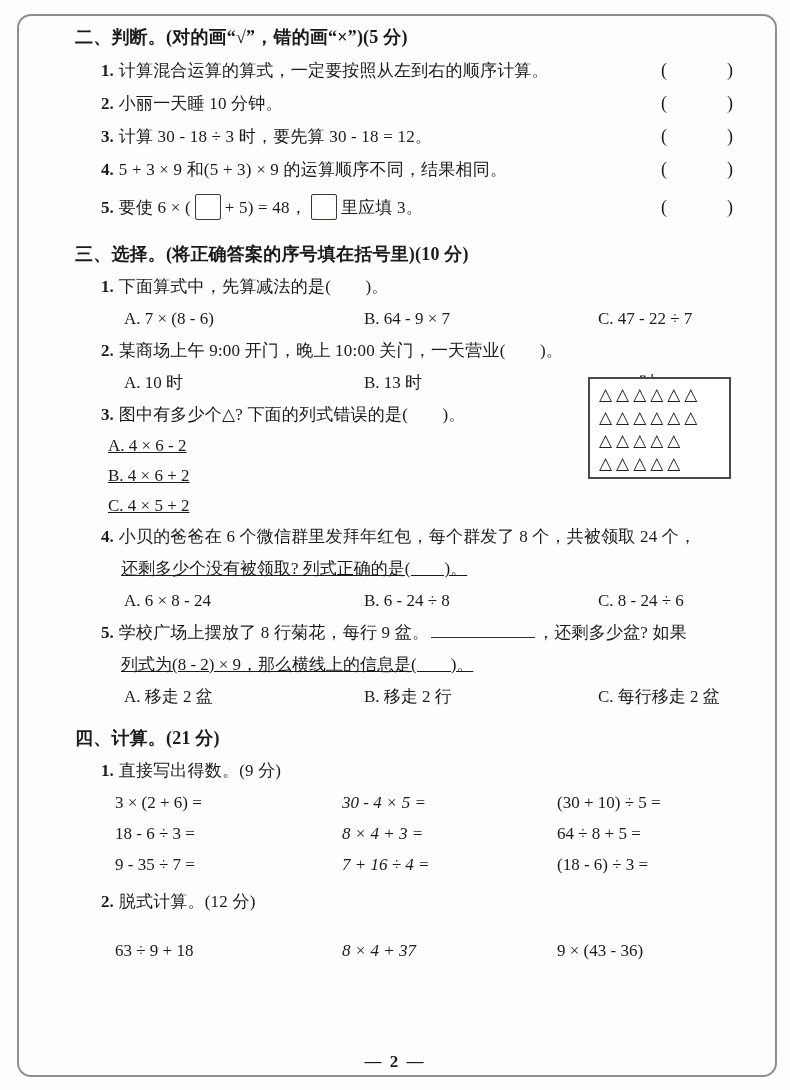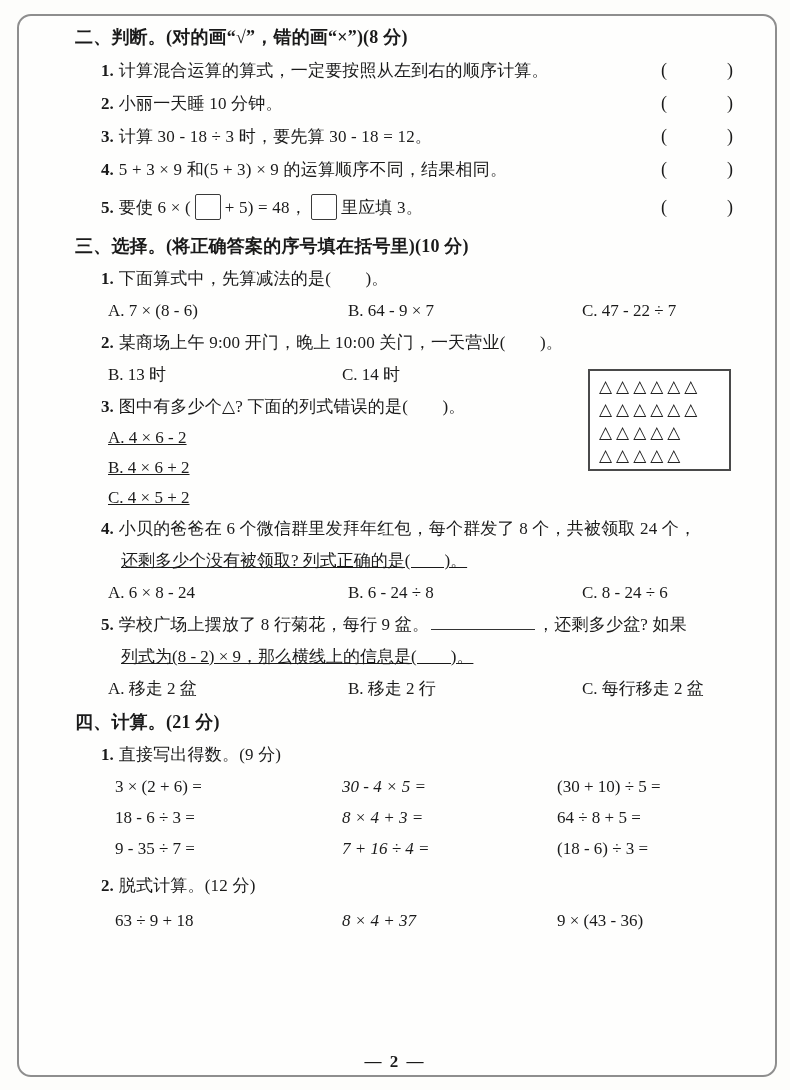--- a/index.html
+++ b/index.html
@@ -11,70 +11,70 @@
     color:#1a1a1a; font-size:17px;
   }
   .frame {
     position:absolute; left:17px; top:14px; width:760px; height:1063px;
     border:2px solid #8e8e8e; border-radius:14px;
     background:#fefefd;
   }
   .content { position:absolute; left:75px; top:20px; width:658px; }
 
   .sec-title { font-weight:700; font-size:18px; line-height:34px; letter-spacing:0.2px; }
-  .sec-title.gap { }
+  .sec-title.gap { margin-top:8px; }
 
   .jrow { display:flex; align-items:baseline; padding-left:26px; line-height:33px; }
   .jrow.tall { line-height:42px; }
   .q-num { font-weight:700; margin-right:5px; white-space:nowrap; }
   .q-text { letter-spacing:0.2px; }
   .paren {
     margin-left:auto; width:72px; min-width:72px;
     display:flex; justify-content:space-between; font-size:18px;
   }
   .blank-box {
     display:inline-block; width:26px; height:26px;
     border:1.5px solid #3a3a3a; border-radius:2px;
     vertical-align:-7px; margin:0 4px; background:#fff;
   }
   .qline { padding-left:26px; line-height:32px; display:flex; align-items:baseline; }
   .qline2 { padding-left:46px; line-height:32px;text-decoration:underline; }
   .opts { display:flex; padding-left:33px; line-height:32px; }
-  .opt-a { width:240px; } .opt-b { width:234px; } .opt-c { flex:1; }
+  .opt-a { width:240px;margin-left:16px; } .opt-b { width:234px; } .opt-c { flex:1; }
   .opt-stack { padding-left:33px; line-height:30px;text-decoration:underline; }
 
   .q3-wrap { position:relative; }
   .tri-box {
     position:absolute; left:513px; top:-22px; width:143px; height:102px;
     border:2px solid #4a4a4a; background:#fff;
     padding:4px 0 0 9px; line-height:23px;
     font-size:17px; letter-spacing:4px; color:#222;
     font-family:"DejaVu Sans","Liberation Sans",sans-serif;
   }
   .blank-line {
     display:inline-block; width:104px; height:14px;
     border-bottom:1.5px solid #333; margin:0 2px;
   }
   .calc-row { display:flex; padding-left:40px; line-height:31px; }
   .c1 { width:227px; } .c2 { width:215px;font-style:italic; } .c3 { flex:1; }
-  .calc-row.written { line-height:34px; margin-top:2px; }
+  .calc-row.written { line-height:34px; margin-top:16px; }
 
   .footer {
     position:absolute; left:0; right:0; bottom:18px;
     text-align:center; font-weight:700; font-size:17px; letter-spacing:2px;
   }
 </style>
 </head>
 <body>
 
 <div class="screen">
   <div class="frame"></div>
   <div class="content">
 
-    <div class="sec-title">二、判断。(对的画“√”，错的画“×”)(8 分)</div>
+    <div class="sec-title">二、判断。(对的画“√”，错的画“×”)(5 分)</div>
 
     <div class="jrow">
       <span class="q-num">1.</span>
       <span class="q-text">计算混合运算的算式，一定要按照从左到右的顺序计算。</span>
       <span class="paren">
           <span>(</span>
           <span>)</span>
         </span>
     </div>
     <div class="jrow">
@@ -120,20 +120,21 @@
       <span class="opt-a">A. 7 × (8 - 6)</span>
       <span class="opt-b">B. 64 - 9 × 7</span>
       <span class="opt-c">C. 47 - 22 ÷ 7</span>
     </div>
 
     <div class="qline">
       <span class="q-num">2.</span>
       <span class="q-text">某商场上午 9:00 开门，晚上 10:00 关门，一天营业(　　)。</span>
     </div>
     <div class="opts">
+      <span class="opt-a">A. 10 时</span>
       <span class="opt-b">B. 13 时</span>
       <span class="opt-c">C. 14 时</span>
     </div>
 
     <div class="q3-wrap">
       <div class="qline">
         <span class="q-num">3.</span>
         <span class="q-text">图中有多少个△? 下面的列式错误的是(　　)。</span>
       </div>
       <div class="opt-stack">A. 4 × 6 - 2</div>

